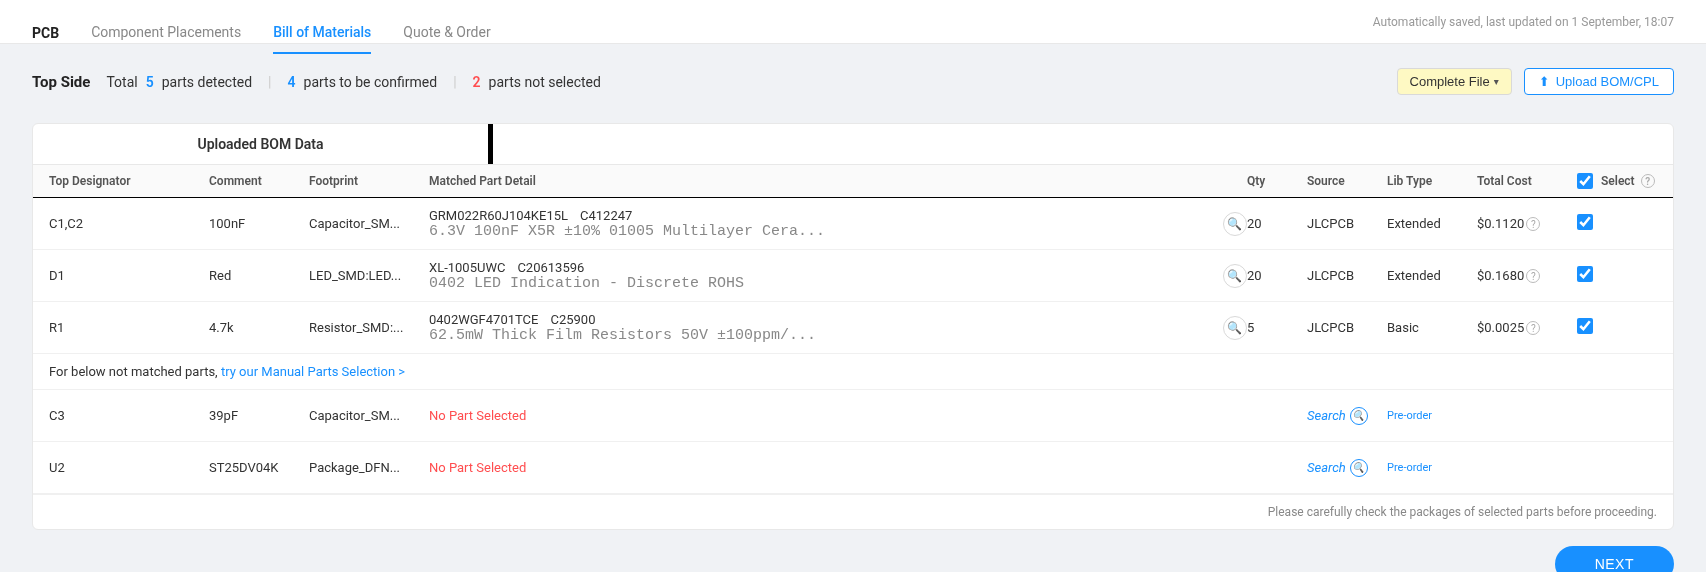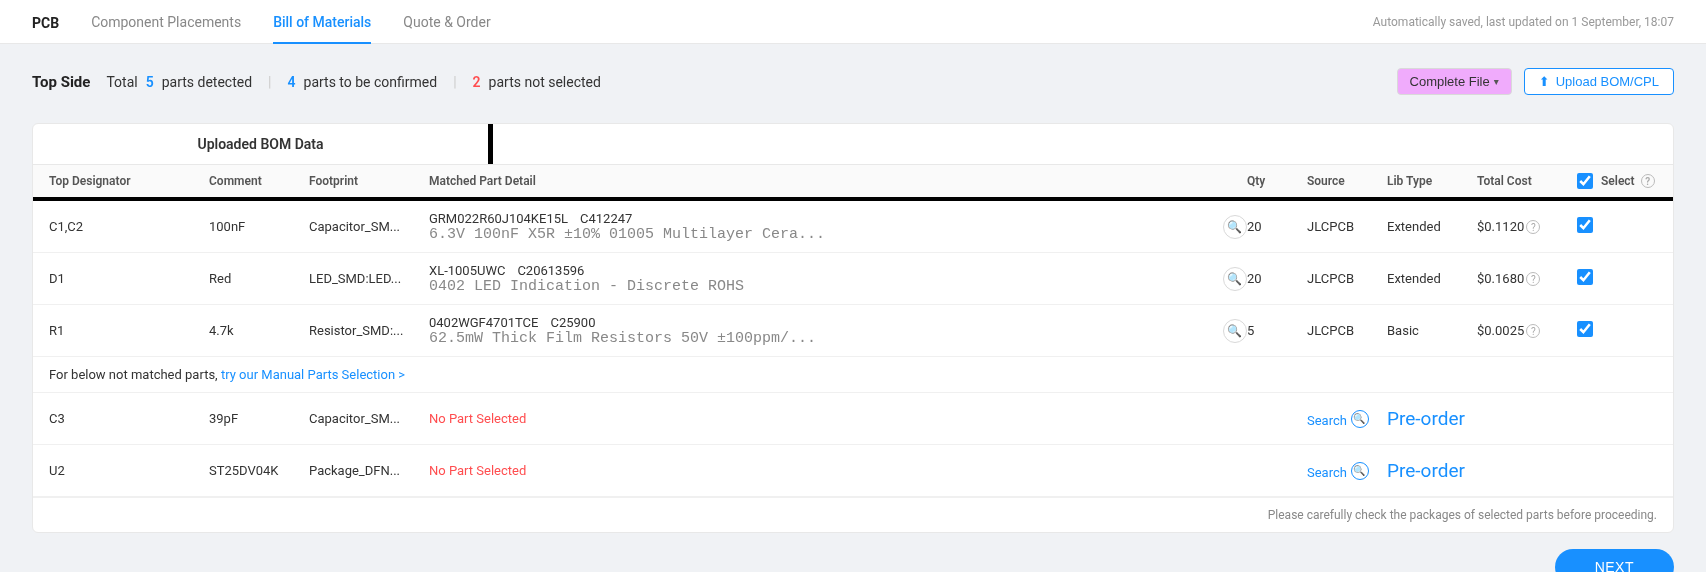--- a/index.html
+++ b/index.html
@@ -29,21 +29,21 @@
     .nav-tab {
       height: 100%;
       display: flex;
       align-items: center;
       font-size: 14px;
       color: #888;
       cursor: pointer;
       border-bottom: 2px solid transparent;
       padding-bottom: 0;
       position: relative;
-      top: 1px;
+      top: 11px;
     }
     .nav-tab.active {
       color: #1890ff;
       border-bottom: 2px solid #1890ff;
       font-weight: 500;
     }
     .nav-tab.bold {
       color: #222;
       font-weight: 700;
       border-bottom: none;
@@ -85,21 +85,21 @@
       color: #ccc;
       margin: 0 8px;
     }
     .top-info-right {
       display: flex;
       align-items: center;
       gap: 12px;
     }
     .complete-file-btn {
       border: 1px solid #d9d9d9;
-      background: #f0abfc;
+      background: #fef9c3;
       border-radius: 4px;
       padding: 5px 12px;
       font-size: 13px;
       color: #333;
       cursor: pointer;
       display: flex;
       align-items: center;
       gap: 4px;
     }
     .upload-btn {
@@ -138,21 +138,21 @@
     }
     .section-header:first-child {
       border-right: 5px solid #000000;
     }
 
     
     .col-headers {
       display: grid;
       grid-template-columns: 160px 100px 120px 1fr 60px 80px 90px 100px 80px;
       padding: 8px 16px;
-      border-bottom: 4px solid #000000;
+      border-bottom: 1px solid #000000;
       background: #fafafa;
     }
     .col-header {
       font-size: 12px;
       font-weight: 600;
       color: #555;
       display: flex;
       align-items: center;
       gap: 4px;
     }
@@ -220,28 +220,29 @@
 
     .no-part {
       color: #ff4d4f;
       font-size: 13px;
     }
 
     .search-link {
       color: #1890ff;
       cursor: pointer;
       display: flex;
-      align-items: flex-end;
+      align-items: center;
       gap: 4px;
       font-size: 13px;
+      font-style: italic;
     }
     .pre-order-link {
       color: #1890ff;
       cursor: pointer;
-      font-size: 19px;
+      font-size: 11px;
     }
 
     
     .cb-blue {
       width: 16px;
       height: 16px;
       accent-color: #1890ff;
     }
 
     

